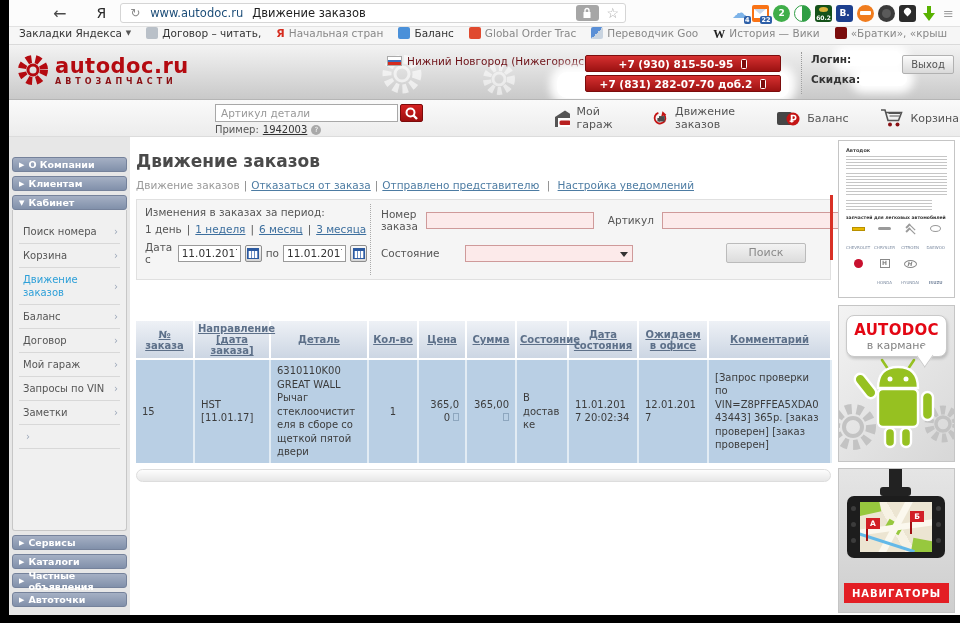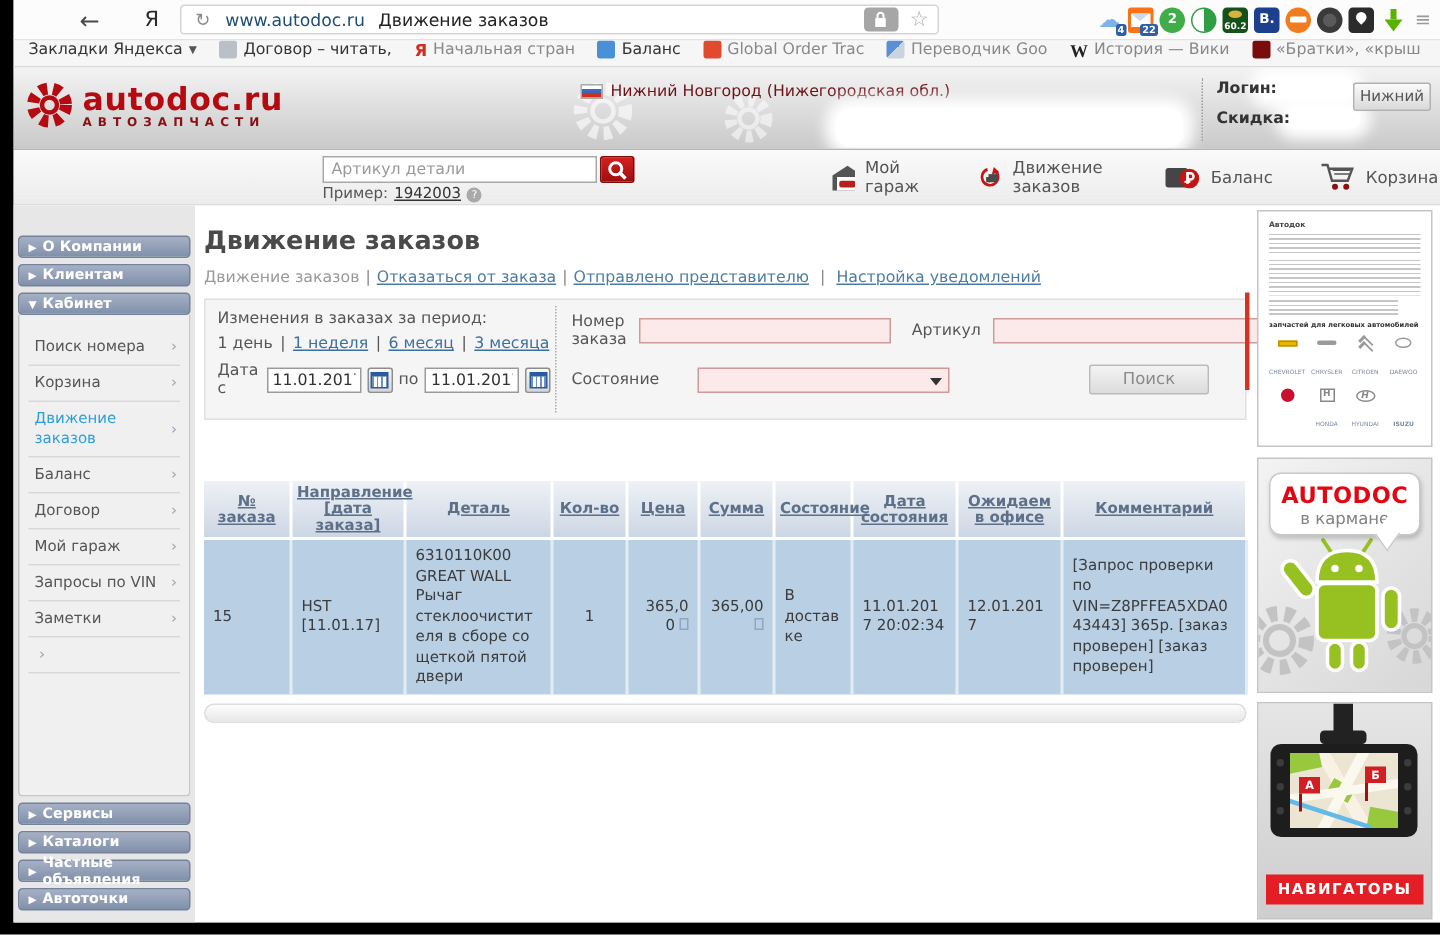--- a/index.html
+++ b/index.html
@@ -287,26 +287,36 @@
         <div class="l2">АВТОЗАПЧАСТИ</div>
       </span>
     </div>
     <div class="region">
       <span class="flag"></span>
       <span>Нижний Новгород (Нижегородская обл.)</span>
     </div>
     <div class="blob" style="left:548px;top:27px;width:232px;height:26px;"></div>
     <div class="blob" style="left:831px;top:6px;width:62px;height:15px;"></div>
     <div class="blob" style="left:848px;top:27px;width:50px;height:14px;"></div>
+    <div class="phones">
+      <div class="phone-btn">
+          <span>+7 (930) 815-50-95</span>
+          <span class="ph-ic"></span>
+        </div>
+      <div class="phone-btn">
+          <span>+7 (831) 282-07-70 доб.2</span>
+          <span class="ph-ic"></span>
+        </div>
+    </div>
     <div class="vsep-dot"></div>
     <div class="account">
       <div>Логин:</div>
       <div>Скидка:</div>
     </div>
-    <div class="logout-btn">Нижний</div>
+    <div class="logout-btn">Выход</div>
   </div>
 
   <div class="search-nav">
     <input class="part-input" placeholder="Артикул детали" style="">
     <span class="search-btn">
       <svg width="15" height="15" viewBox="0 0 15 15">
           <circle cx="6.5" cy="6.5" r="4" stroke="#fff" stroke-width="2" fill="none"></circle>
           <line x1="9.5" y1="9.5" x2="13" y2="13" stroke="#fff" stroke-width="2.4"></line>
         </svg>
     </span>

